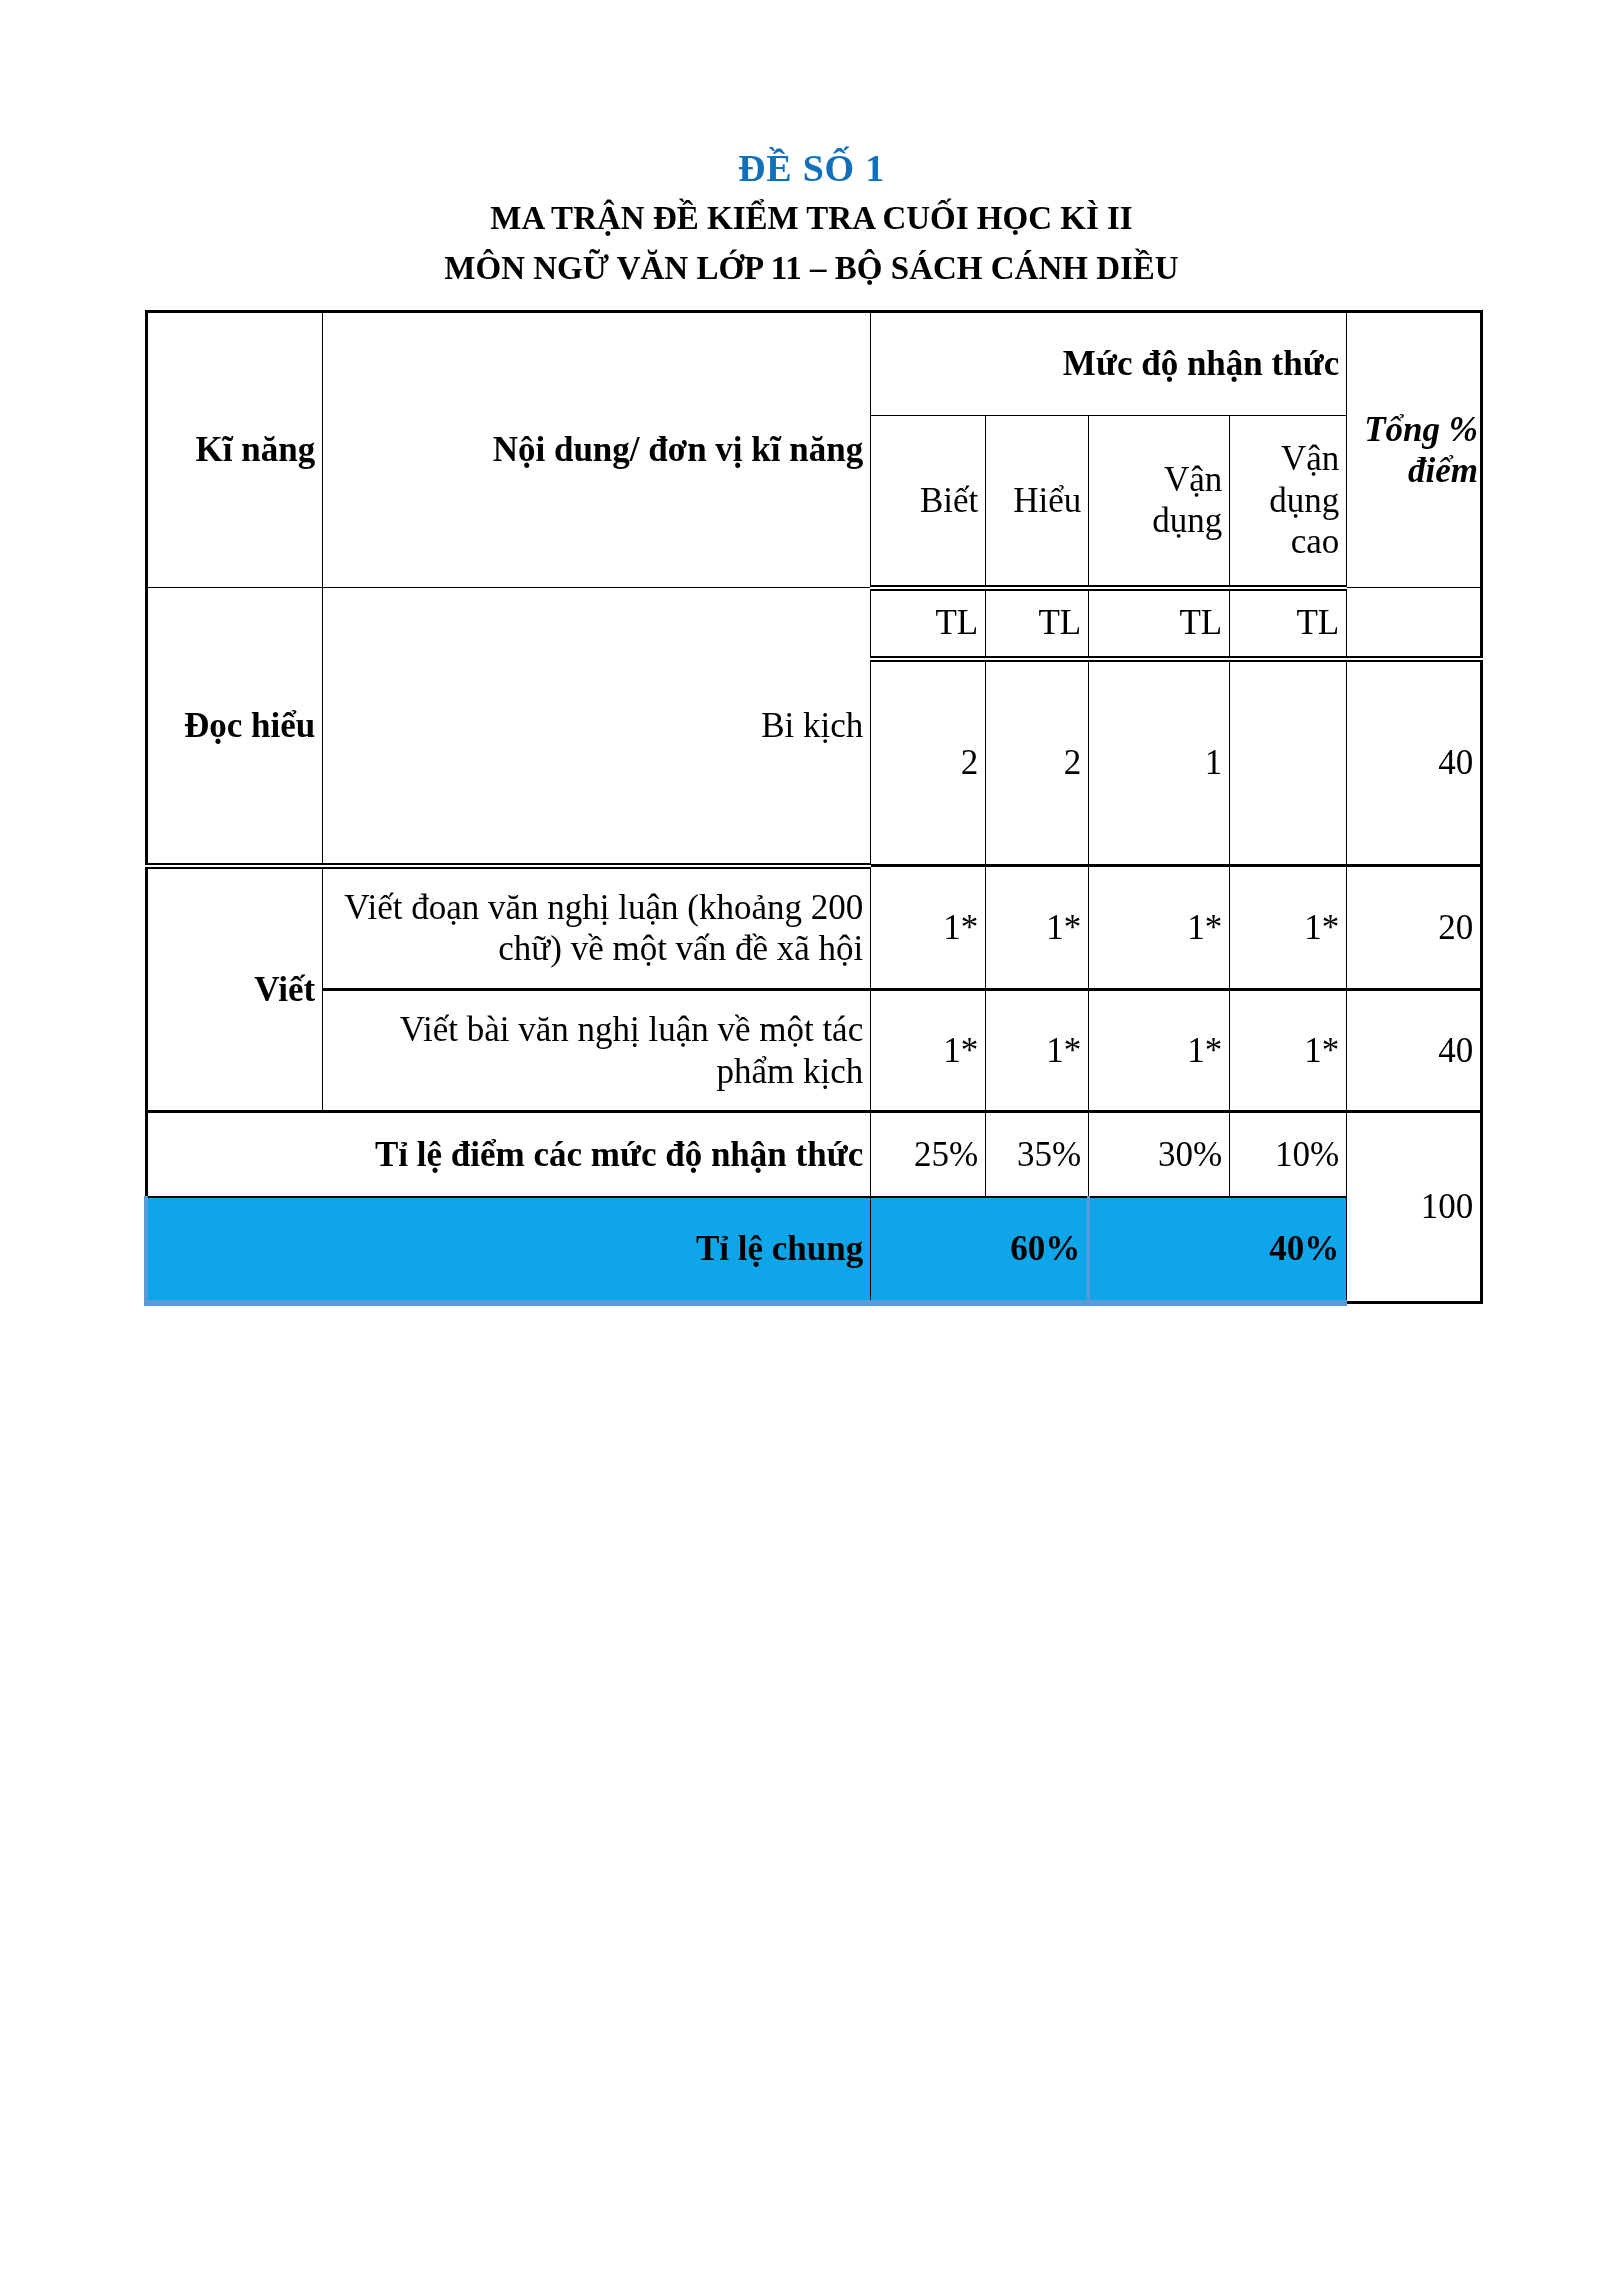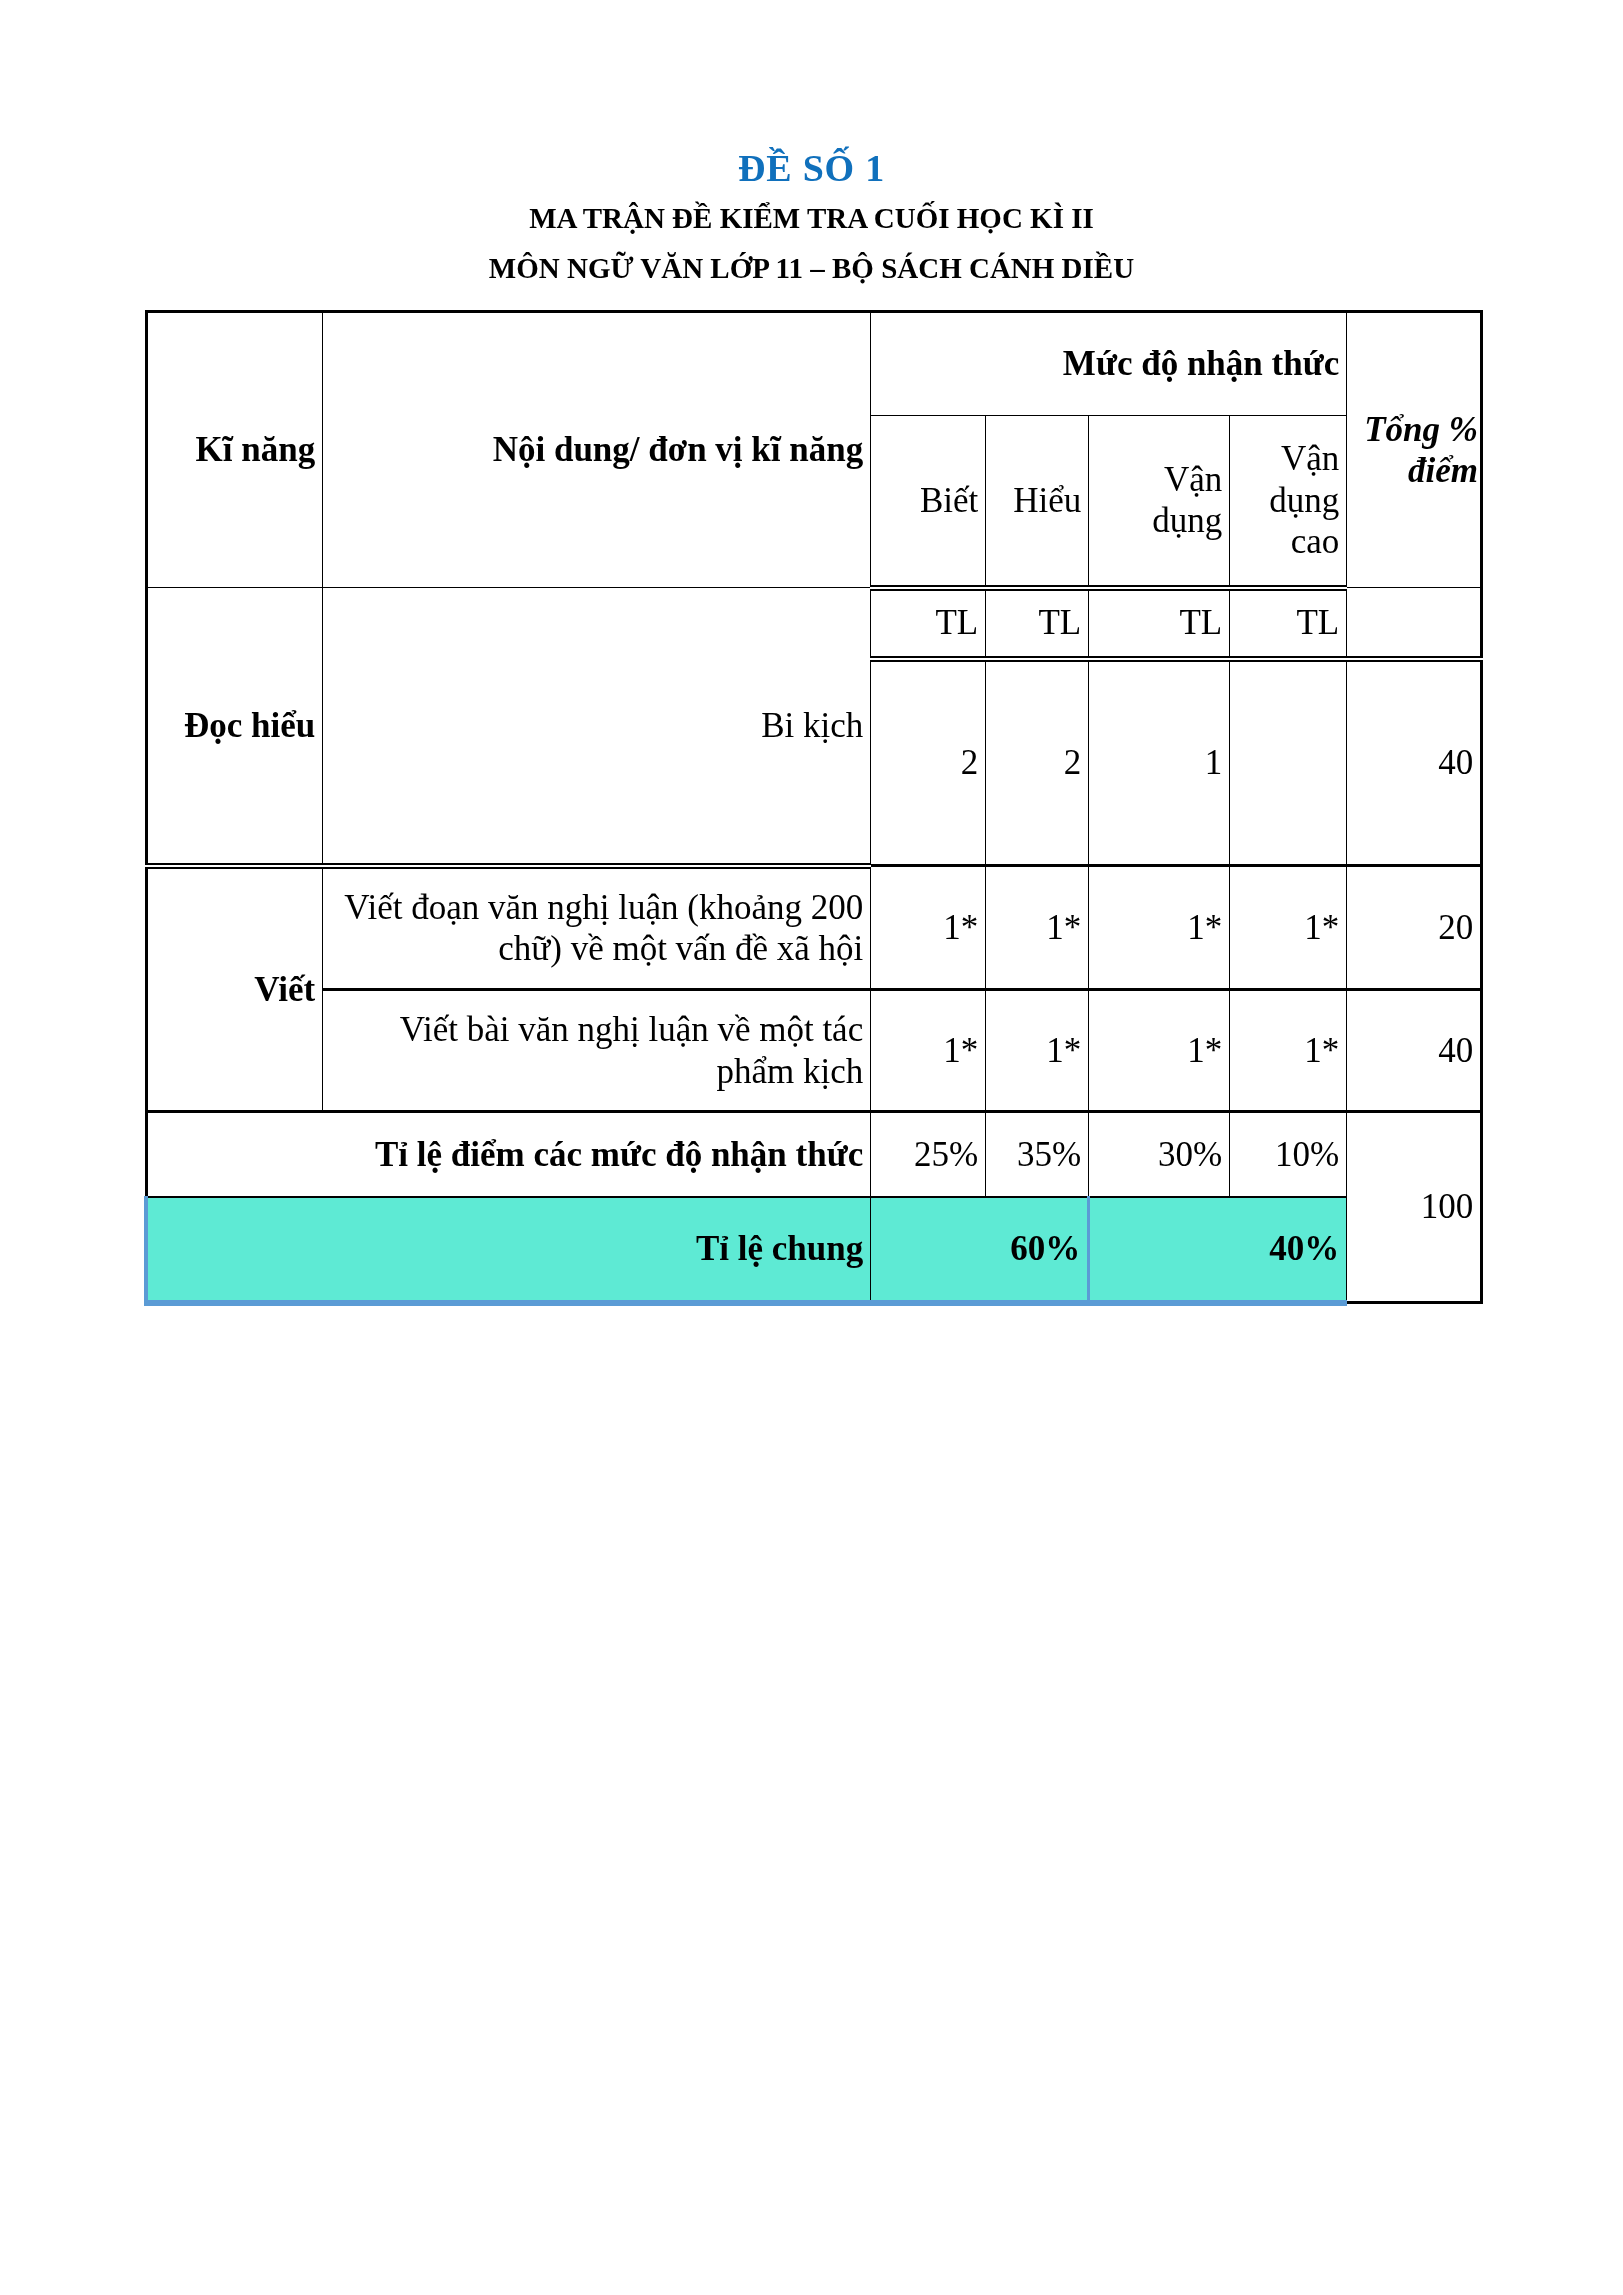--- a/index.html
+++ b/index.html
@@ -19,21 +19,21 @@
     width:100%;
     text-align:center;
     font-weight:bold;
   }
   .title-main {
     font-size:38px;
     line-height:50px;
     letter-spacing:0.8px;
   }
   .title-sub {
-    font-size:29px;
+    font-size:33px;
     line-height:50px;
     color:#000;
   }
   table.matrix {
     position:absolute;
     left:144px;
     top:310px;
     width:1336px;
     border-collapse:collapse;
     table-layout:fixed;
@@ -53,21 +53,21 @@
   tr.hdr-b td   { border-bottom:6.3px double #000; }
   tr.tl-row td  { border-bottom:6.3px double #000; }
   tr.read-vals td { border-bottom:3.1px solid #000; }
   tr.task-0 td  { border-bottom:3.9px solid #000; }
   tr.task-1 td  { border-bottom:3.9px solid #000; }
   tr.ratio td   { border-bottom:2.4px solid #000; }
   tr.common td  {
     border-top:2.4px solid #000;
     border-bottom:6.3px solid var(--accent, #5b9bd5);
   }
-  td.shaded     { background:#5eead4; }
+  td.shaded     { background:#0ea5e9; }
   tr.common td.blue-left  { border-left:4.7px solid #5b9bd5; }
   tr.common td.blue-div   { border-right:3.9px solid #5b9bd5;margin-left:42px; }
   td.grand {
     background:#ffffff;
     font-weight:normal;
     border-bottom:6.3px solid #5b9bd5;
   }
 </style>
 </head>
 <body>

